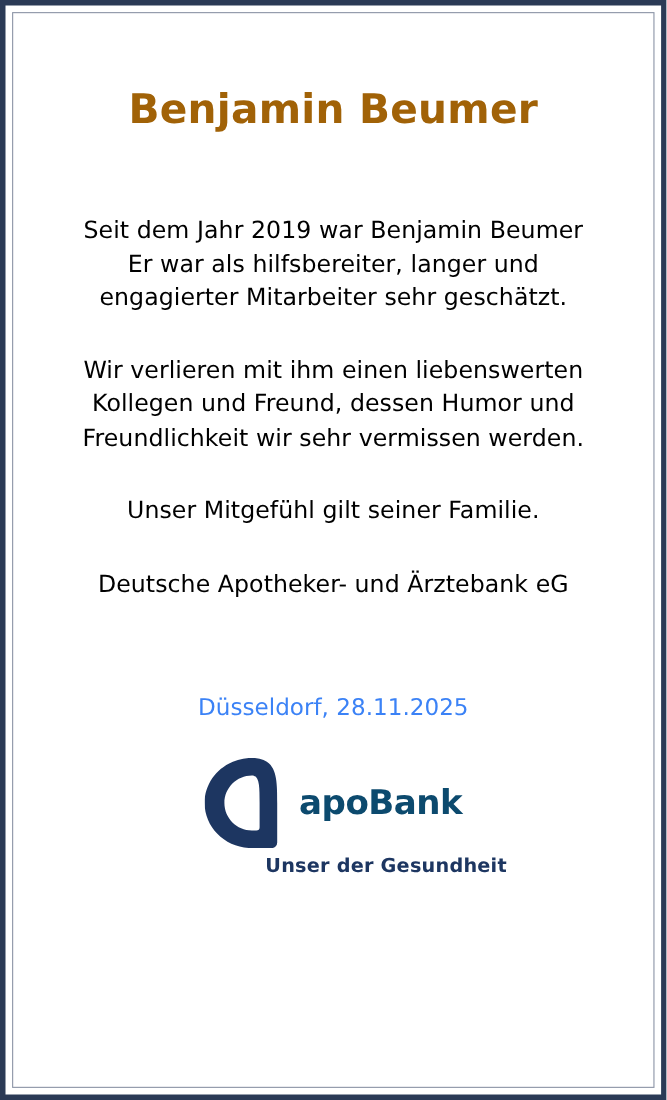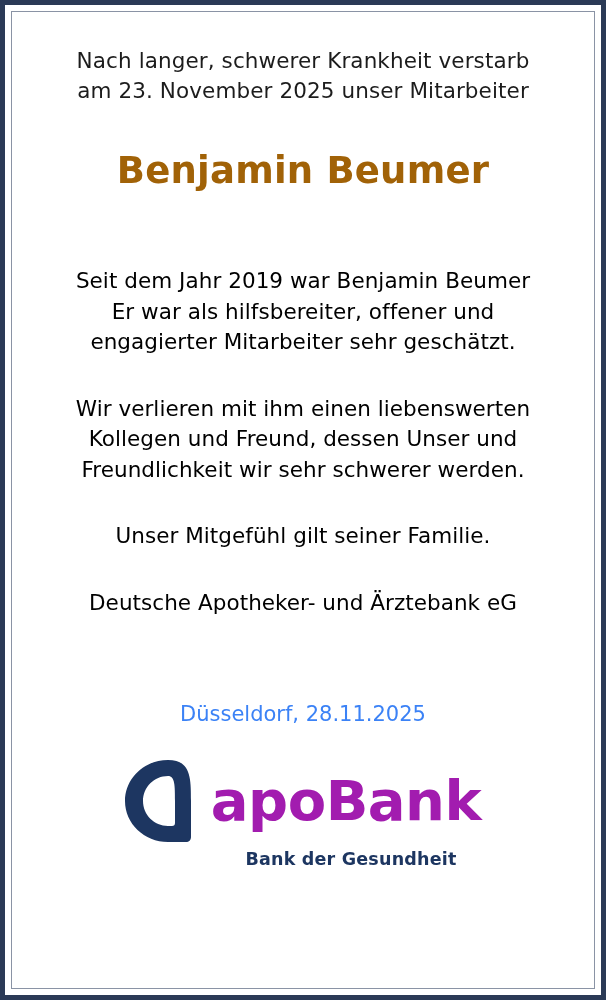--- a/index.html
+++ b/index.html
@@ -79,75 +79,71 @@
   }
   .logo-row {
     display: flex;
     align-items: center;
     justify-content: center;
   }
   .logo-mark {
     display: block;
   }
   .logo-word {
-    font-size: 56px;
+    font-size: 31px;
     font-weight: bold;
-    color: #a21caf;
+    color: #0c4a6e;
     letter-spacing: -0.5px;
     margin-left: 0;
     line-height: 1;
   }
   .logo-claim {
     font-size: 17.5px;
     font-weight: bold;
     color: #1d3661;
     margin-top: 7px;
     margin-left: 96px;
     letter-spacing: 0.2px;
   }
 </style>
 </head>
 <body>
 
 <div class="obituary">
   <div class="inner-frame">
 
-    <div class="lead">
-      <div>Nach langer, schwerer Krankheit verstarb</div>
-      <div>am 23. November 2025 unser Mitarbeiter</div>
-    </div>
 
     <div class="name">Benjamin Beumer</div>
 
     <div class="block b1">
       <div>Seit dem Jahr 2019 war Benjamin Beumer</div>
-      <div>Er war als hilfsbereiter, offener und</div>
+      <div>Er war als hilfsbereiter, langer und</div>
       <div>engagierter Mitarbeiter sehr geschätzt.</div>
     </div>
 
     <div class="block b2">
       <div>Wir verlieren mit ihm einen liebenswerten</div>
-      <div>Kollegen und Freund, dessen Unser und</div>
-      <div>Freundlichkeit wir sehr schwerer werden.</div>
+      <div>Kollegen und Freund, dessen Humor und</div>
+      <div>Freundlichkeit wir sehr vermissen werden.</div>
     </div>
 
     <div class="block b3">
       <div>Unser Mitgefühl gilt seiner Familie.</div>
     </div>
 
     <div class="block b4">
       <div>Deutsche Apotheker- und Ärztebank eG</div>
     </div>
 
     <div class="place-date">Düsseldorf, 28.11.2025</div>
 
     <div class="logo">
       <div class="logo-row">
         <svg class="logo-mark" width="86" height="82" viewBox="0 0 86 82" aria-hidden="true">
           <path fill="#1d3661" d="M43 0 C19.2 0 0 18.4 0 41 C0 63.6 19.2 82 43 82 L61 82 C64 82 66 80 66 77 L66 41 C66 18.4 66 0 43 0 Z M43 16 C50 16 50 26 50 41 L50 63 C50 65 49 66 47 66 L43 66 C29.2 66 18 54.8 18 41 C18 27.2 29.2 16 43 16 Z"></path>
         </svg>
         <span class="logo-word">apoBank</span>
       </div>
-      <div class="logo-claim">Bank der Gesundheit</div>
+      <div class="logo-claim">Unser der Gesundheit</div>
     </div>
 
   </div>
 </div>
 
 </body></html>

